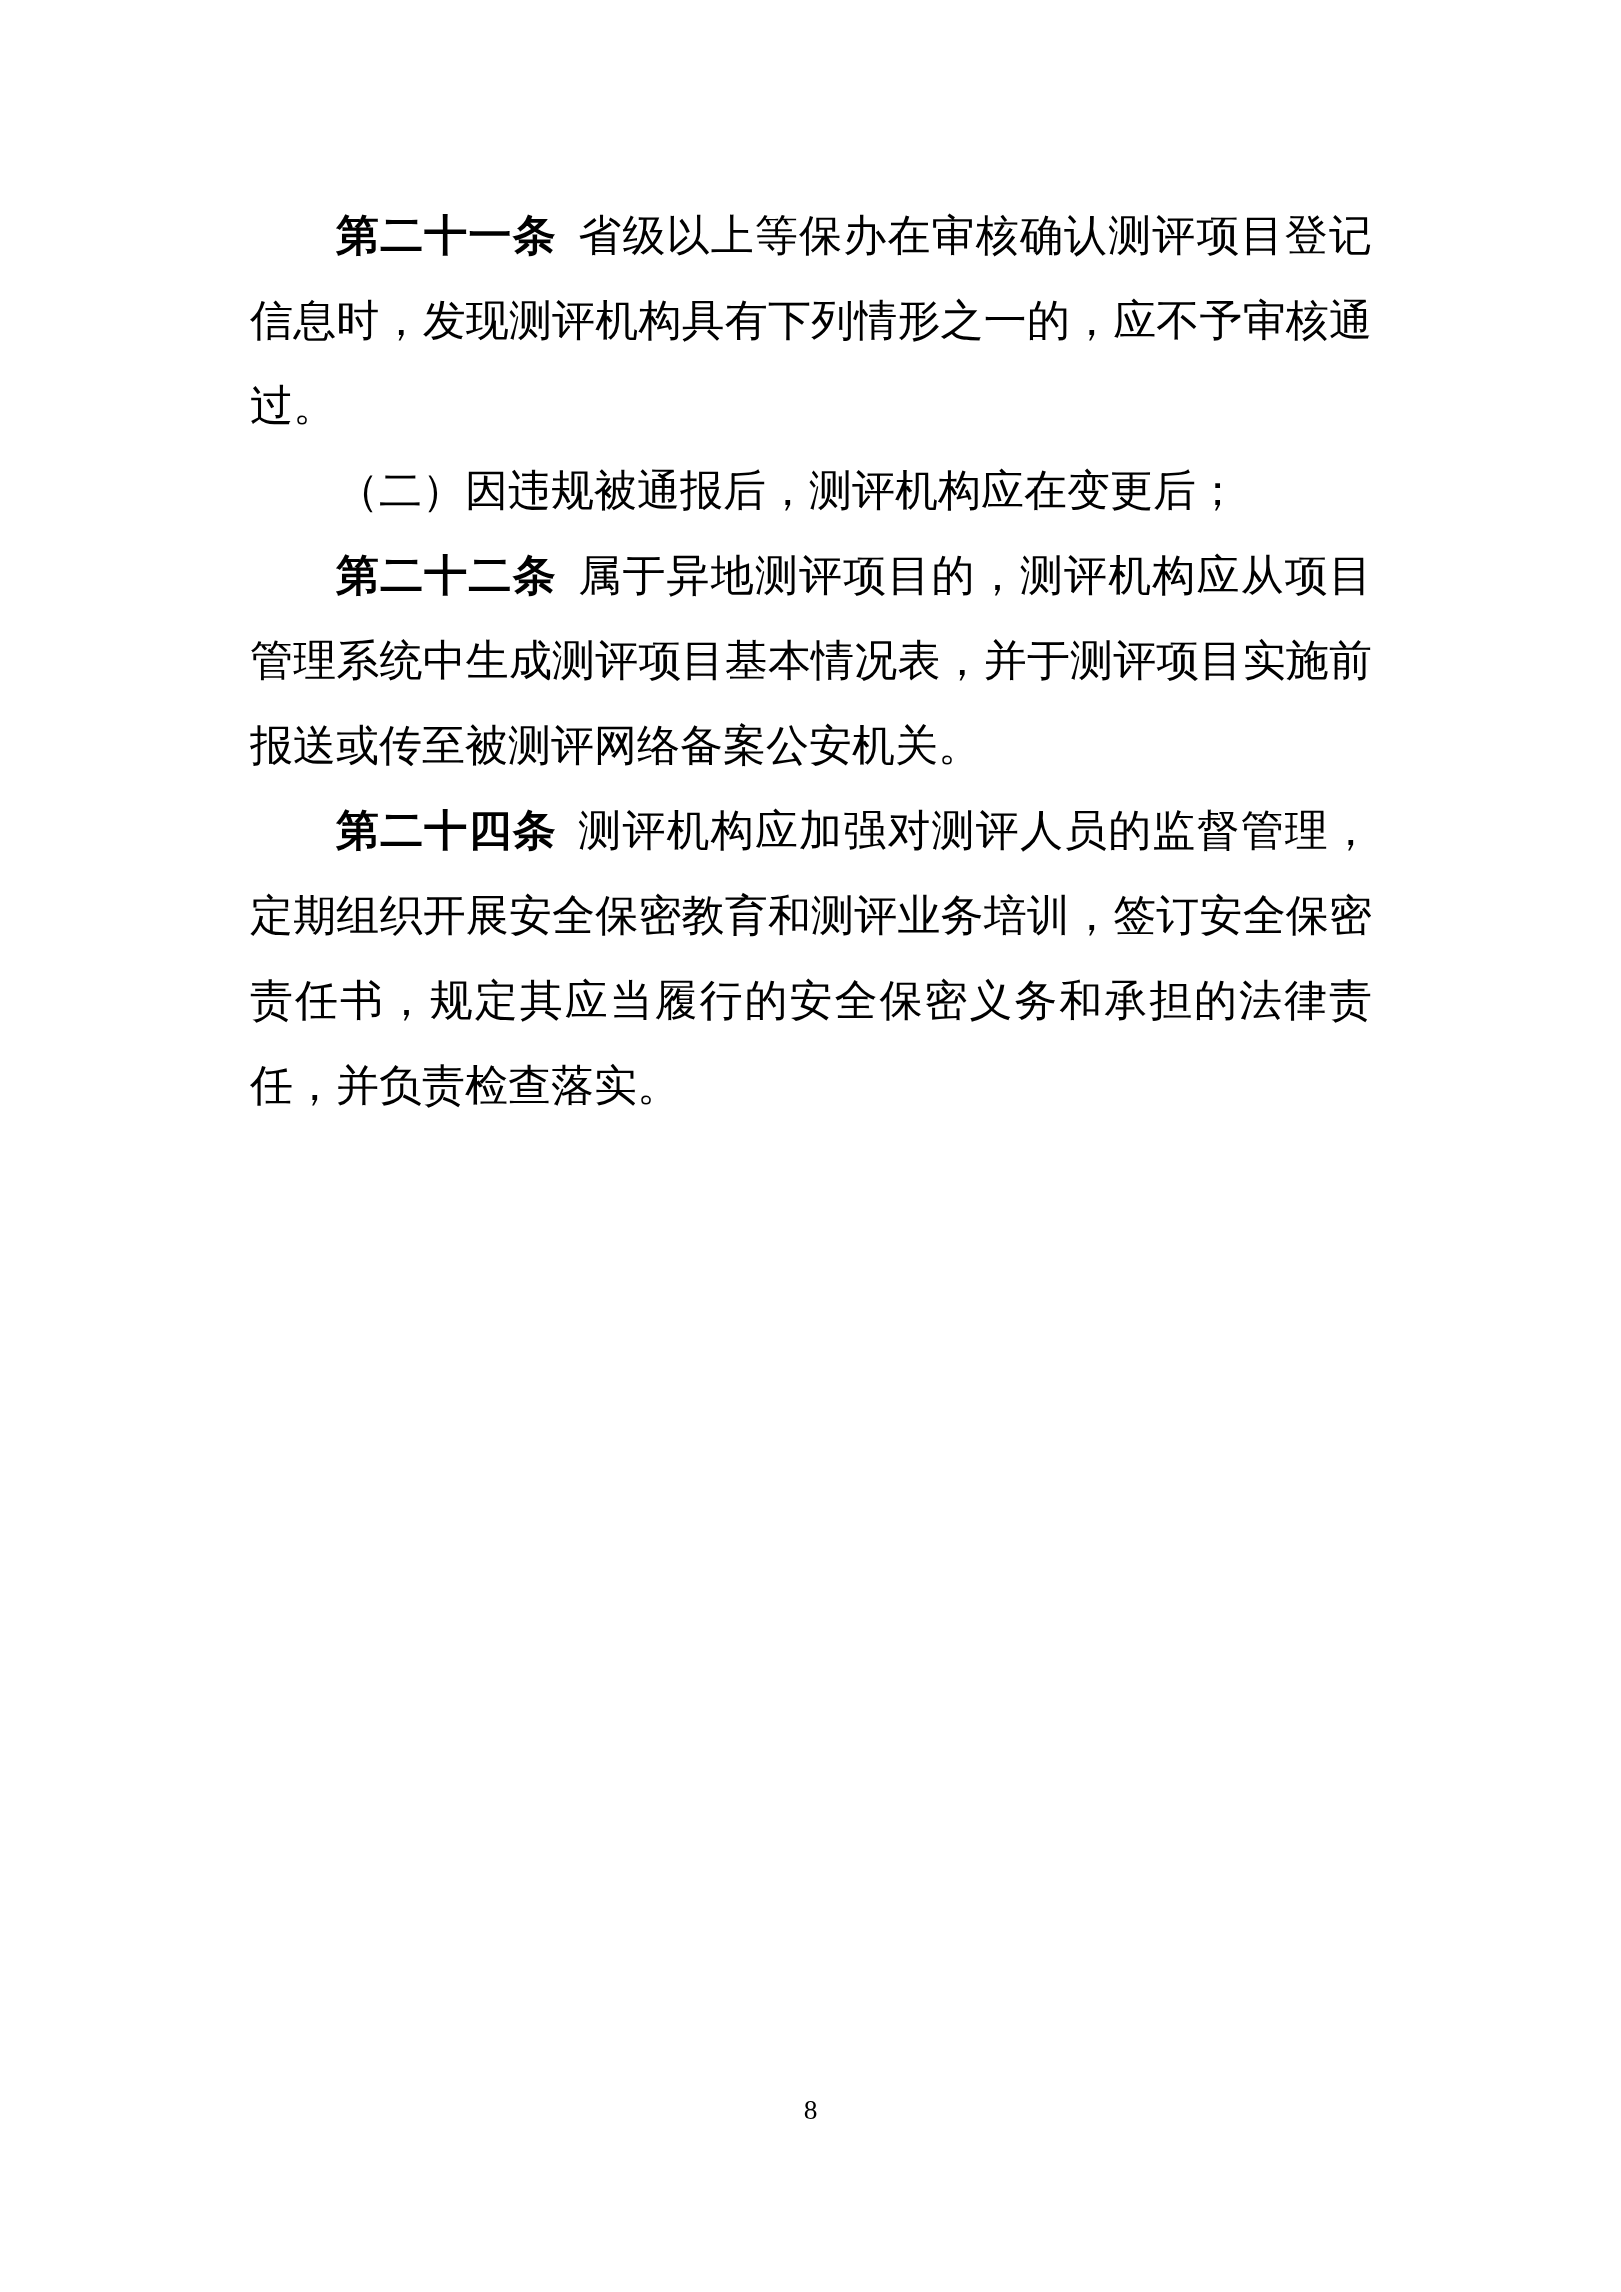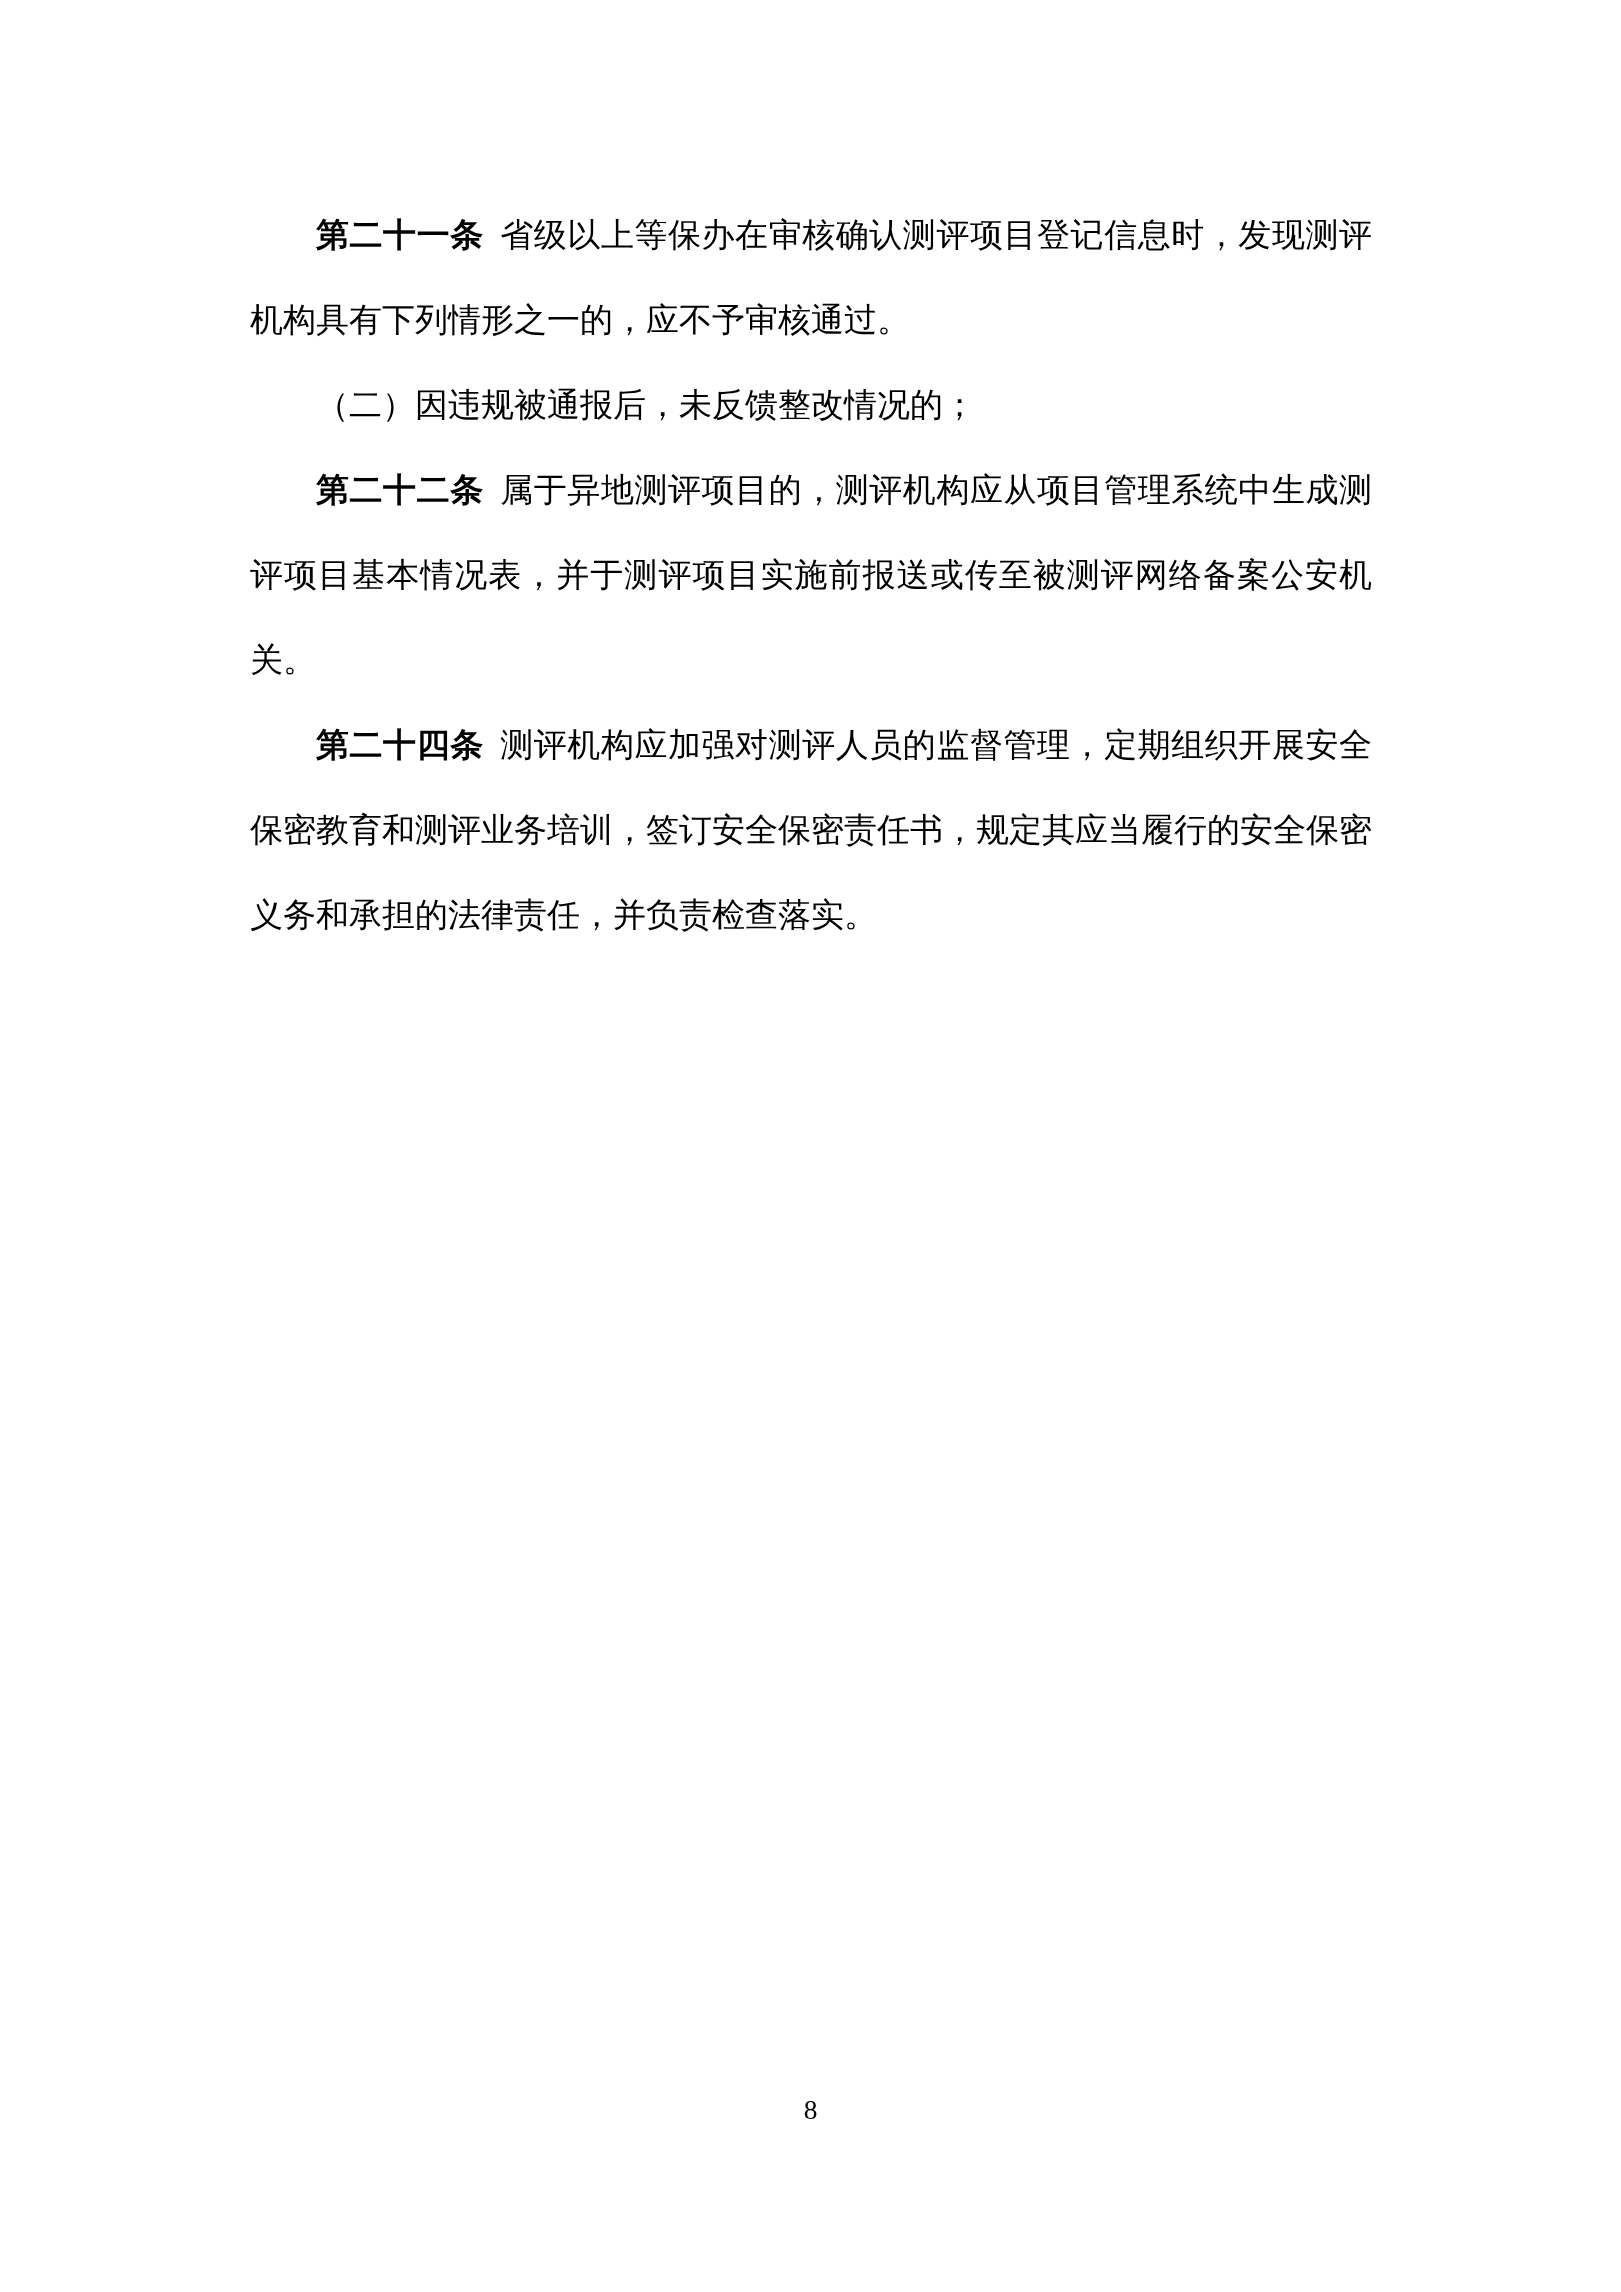--- a/index.html
+++ b/index.html
@@ -18,21 +18,21 @@
     position: absolute;
     top: 0; left: 0;
     width: 1621px;
     height: 2293px;
     box-sizing: border-box;
     padding: 193px 249px 0 250px;
     background: #ffffff;
   }
   .para {
     margin: 0;
-    font-size: 33px;
+    font-size: 43px;
     line-height: 85px;
     text-align: justify;
     text-justify: inter-character;
     text-indent: 2em;
     letter-spacing: 0;
     word-break: normal;
   }
   .para-lead {
     font-weight: 700;
     margin-right: 0.5em;
@@ -56,21 +56,21 @@
 <body>
 
 <div class="page">
 
   <p class="para">
     <span class="para-lead">第二十一条</span><span class="para-body">省级以上等保办在审核确认测评项目登记信息时，发现测评机构具有下列情形之一的，应不予审核通过。</span>
   </p>
 
 
   <p class="para">
-    <span class="para-body">（二）因违规被通报后，未反馈整改情况的；</span>
+    <span class="para-body">（二）因违规被通报后，测评机构应在变更后；</span>
   </p>
 
 
   <p class="para">
     <span class="para-lead">第二十二条</span><span class="para-body">属于异地测评项目的，测评机构应从项目管理系统中生成测评项目基本情况表，并于测评项目实施前报送或传至被测评网络备案公安机关。</span>
   </p>
 
 
 
   <p class="para">

